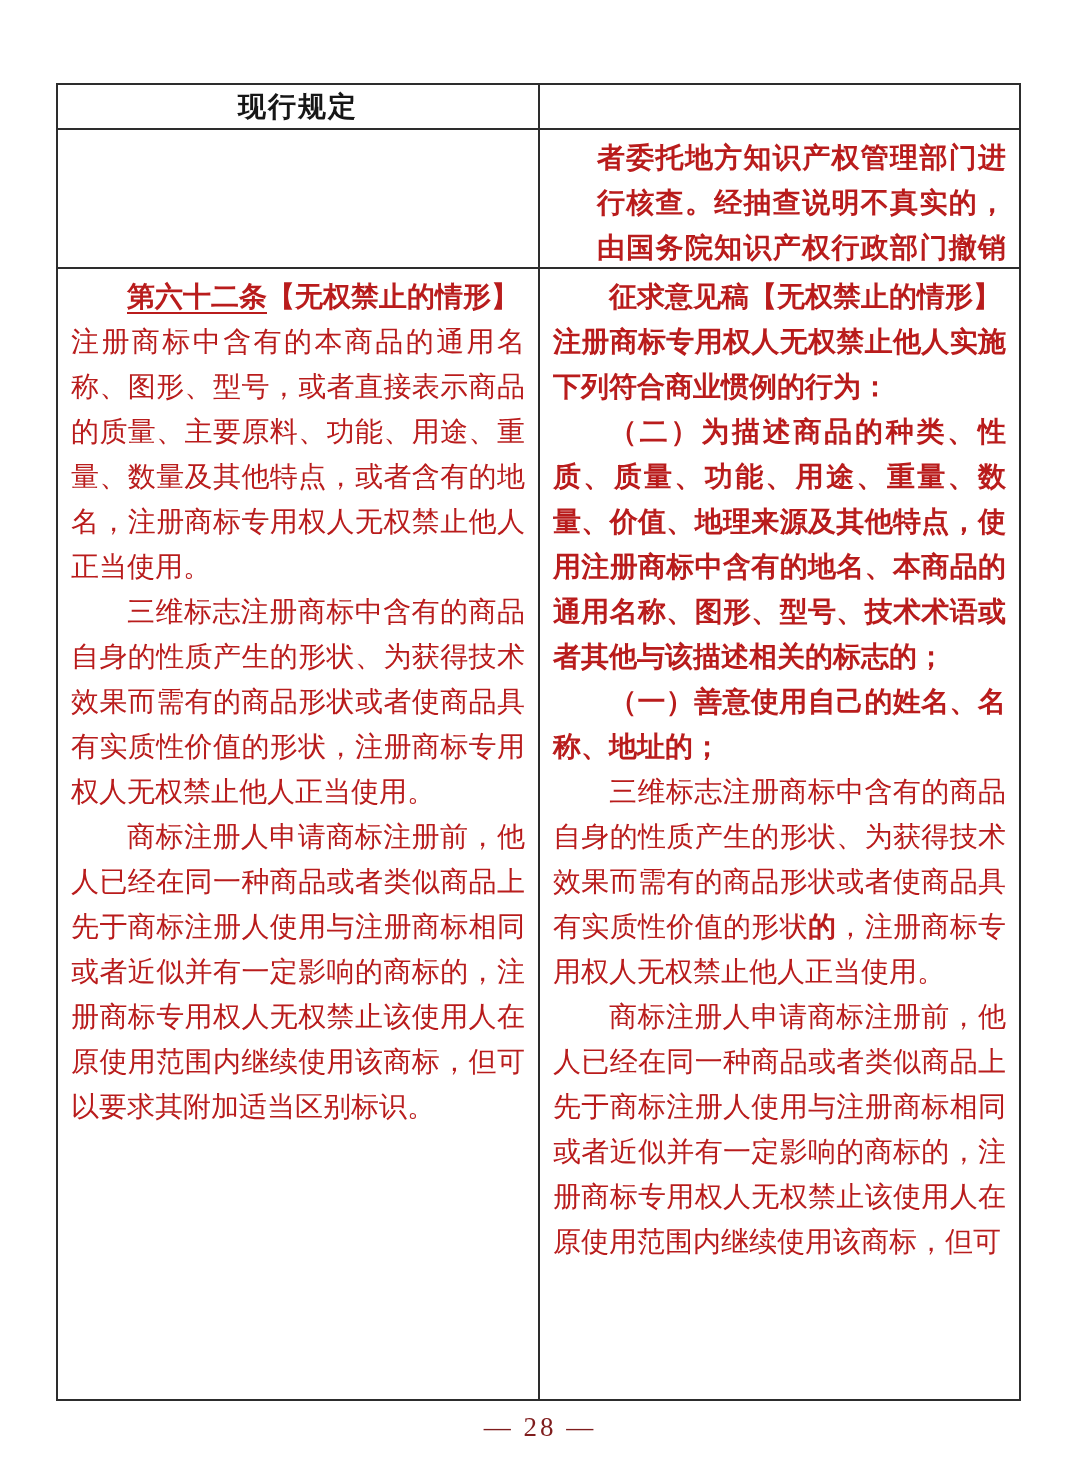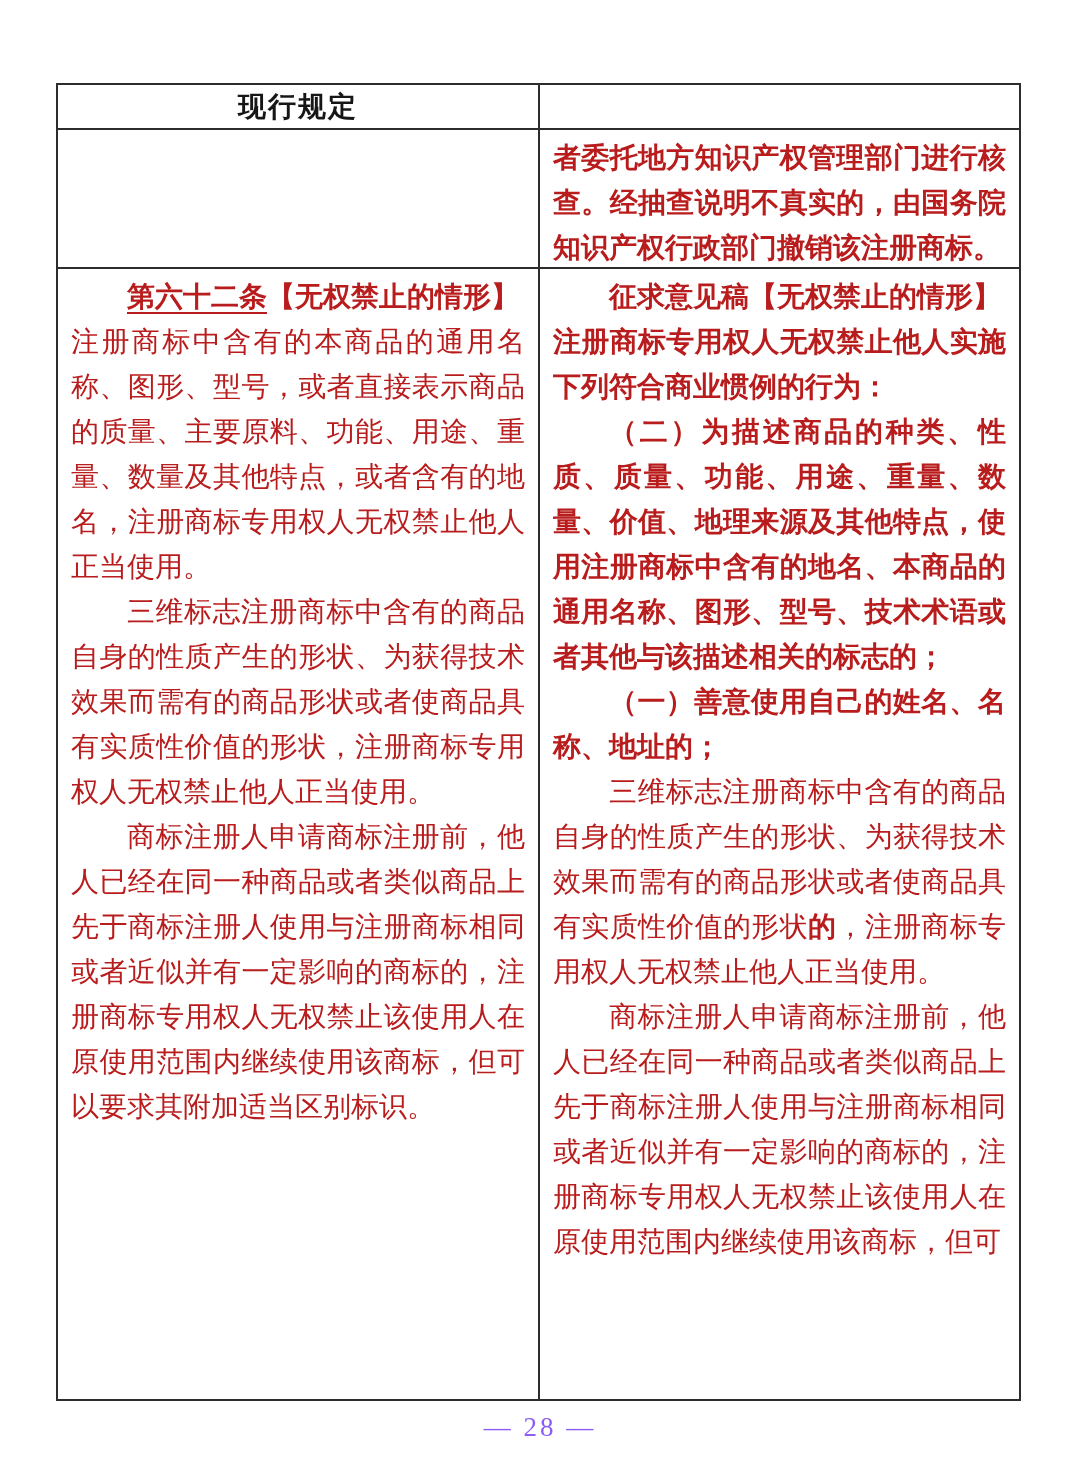--- a/index.html
+++ b/index.html
@@ -18,21 +18,21 @@
     left: 56px;
     top: 83px;
     width: 965px;
     height: 1318px;
     border: 2px solid #2d2d2d;
     background: #ffffff;
     display: flex;
     flex-direction: column;
   }
   .trow { display: flex; flex-shrink: 0; }
-  .trow.bordered { border-bottom: 2px solid #2d2d2d; }
+  .trow.bordered { border-bottom: 2px solid #2d2d2d; gap: 44px; }
   .trow.grow { flex: 1 1 auto; overflow: hidden; }
   .tcell {
     flex-shrink: 0;
     overflow: hidden;
   }
   .tcell.left-col {
     width: 482px;
     border-right: 2px solid #2d2d2d;
   }
   .tcell.right-col { flex: 1 1 auto; }
@@ -64,21 +64,21 @@
   }
   .u { text-decoration: underline; text-underline-offset: 6px; }
   .footer {
     position: absolute;
     left: 0;
     top: 1412px;
     width: 100%;
     text-align: center;
     font-size: 27px;
     letter-spacing: 3px;
-    color: #8b5cf6;
+    color: #7f1d1d;
   }
 </style>
 </head>
 <body>
 
 <div class="page">
 
   <div class="cmp-table">
 
     <div class="trow bordered header-row">

